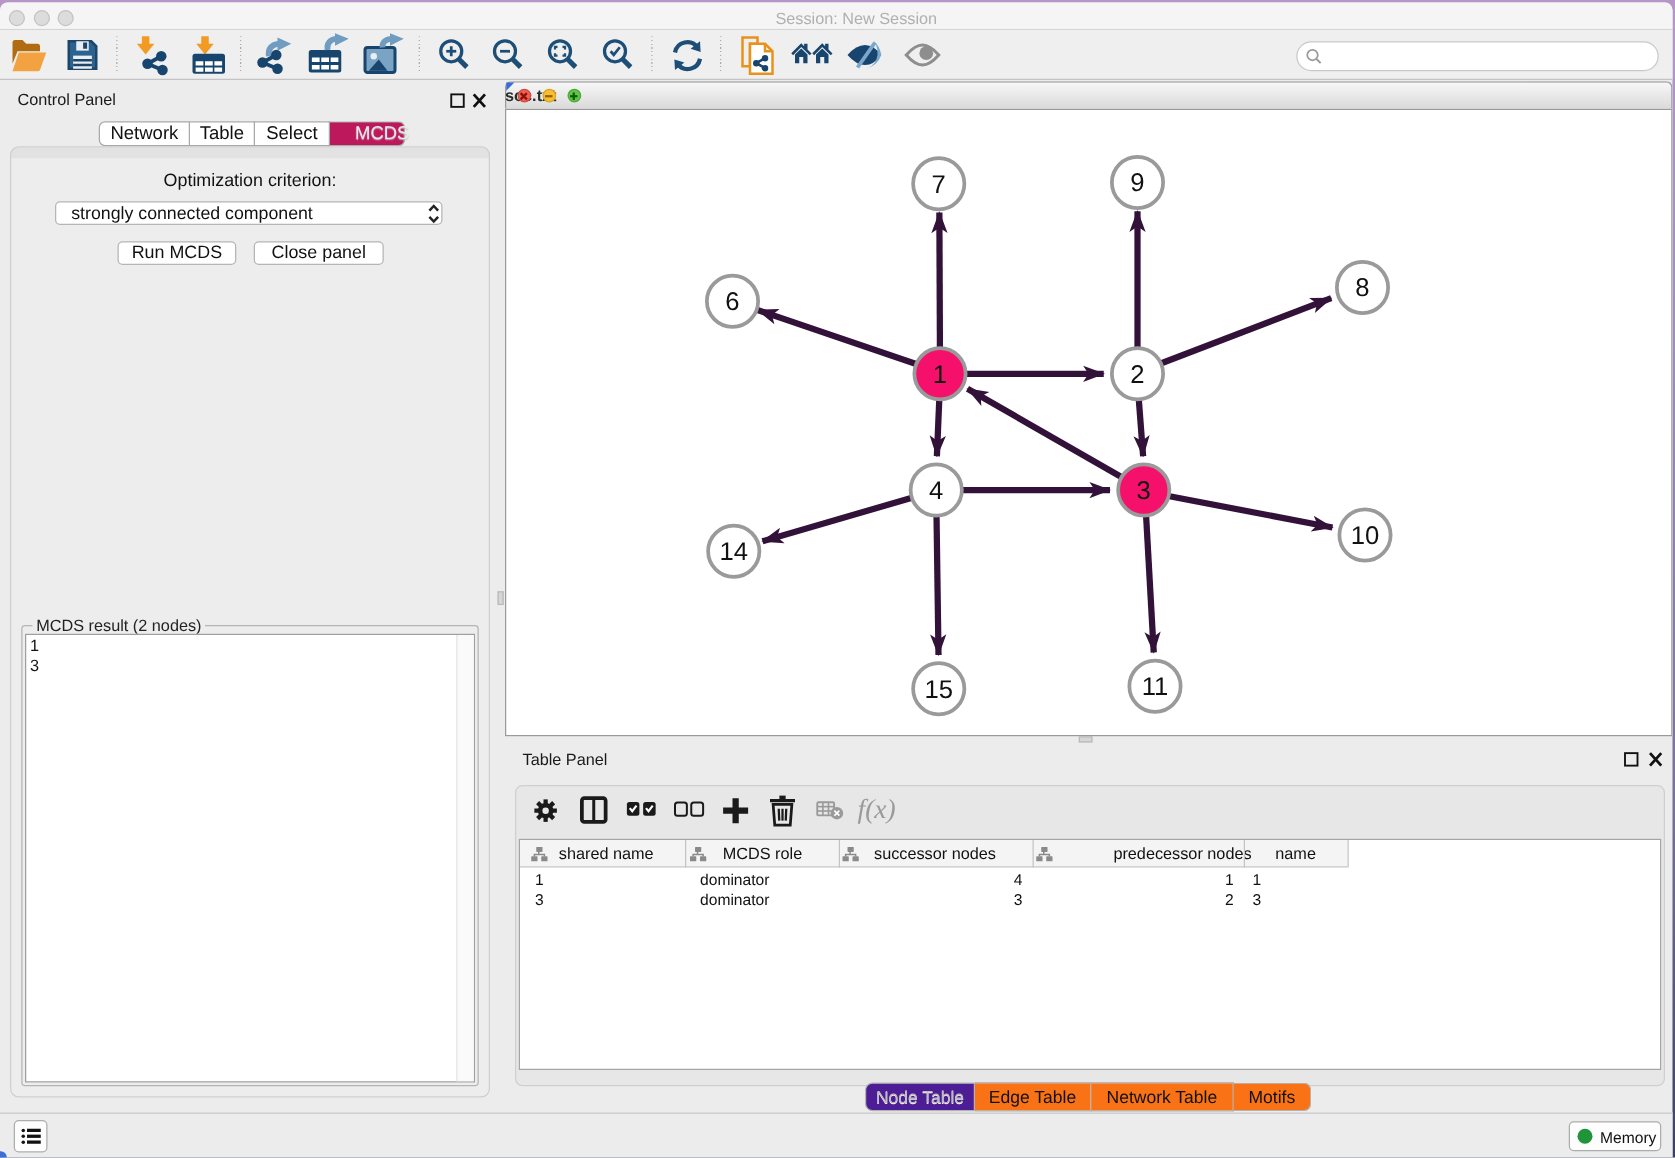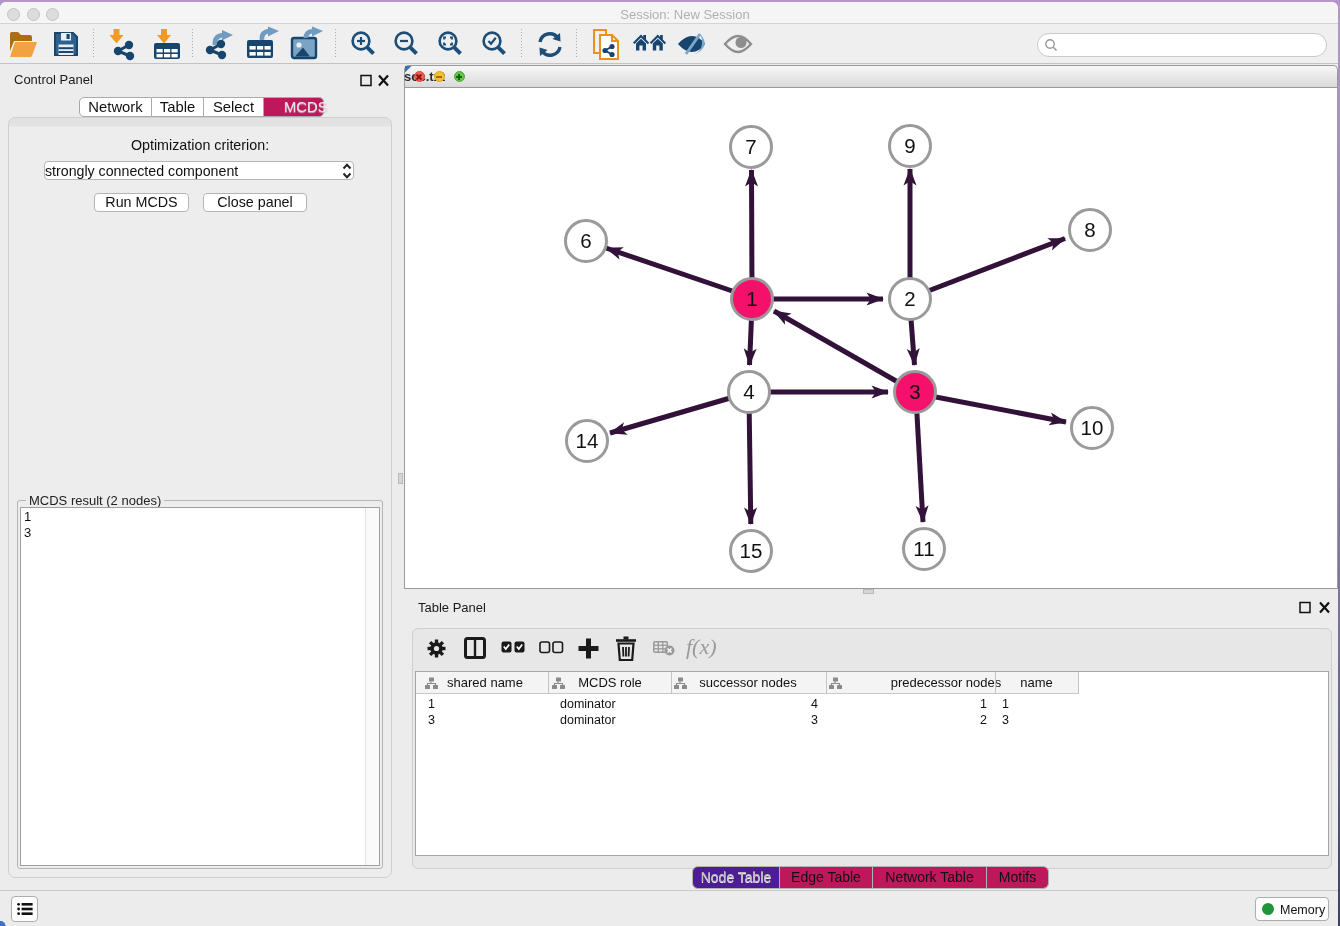--- a/index.html
+++ b/index.html
@@ -22,21 +22,21 @@
             border:1px solid #c9c9c9; border-radius:12px; }
   
   #cp-title { left:14px; top:72px; font-size:13px; color:#1a1a1a; }
   .tab { top:97px; height:20px; border:1px solid #a9a9a9; background:#fff; color:#111;
          font-size:14.8px; text-align:center; line-height:19px; }
   #cp-panel { left:8px; top:117px; width:384px; height:761px; background:linear-gradient(#e2e2e2 0,#e2e2e2 8px,#ededed 9px);
               border:1px solid #cfcfcf; border-radius:7px; }
   #opt-label { left:0px; top:137px; width:400px; text-align:center; font-size:14.3px; color:#111; }
   #combo { left:44px; top:161px; width:310px; height:19px; background:#fff;
            border:1px solid #b5b5b5; border-radius:4px; font-size:14.2px; color:#111;
-           line-height:18px; }
+           line-height:18px; padding-left:12px;}
   .btn { top:193px; height:19px; background:#fff; border:1px solid #b5b5b5; border-radius:4px;
          font-size:14.3px; color:#111; text-align:center; line-height:17px; }
   #fieldset { left:17px; top:500px; width:366px; height:369px; border:1px solid #b5b5b5; border-radius:3px; }
   #fieldset-label { left:26px; top:493px; font-size:13px; color:#222; background:#ededed; padding:0 3px; }
   #mcds-text { left:20px; top:507px; width:360px; height:359px; background:#fff; border:1px solid #9f9f9f;
                font-size:13px; color:#111; line-height:16px; padding:1px 0 0 3px; }
   #mcds-scroll { left:365px; top:508px; width:14px; height:357px; background:#fafafa; border-left:1px solid #e3e3e3;}
   #nettitle { left:404px; top:65px; width:934px; height:22px;
               background:linear-gradient(#f7f7f7,#dadada); border:1px solid #9a9a9a; border-bottom:0;
               border-radius:5px 5px 0 0; }
@@ -46,21 +46,21 @@
   
   #tp-title { left:418px; top:600px; font-size:13px; color:#1a1a1a; }
   #tp-panel { left:412px; top:628px; width:920px; height:241px; background:#e7e7e7;
               border:1px solid #cfcfcf; border-radius:6px; }
   #table { left:415px; top:671px; width:914px; height:185px; background:#fff; border:1px solid #a5a5a5; }
   #thead { left:416px; top:672px; width:662px; height:22px; background:#f4f4f4; border-bottom:1px solid #c9c9c9;}
   .th { top:672px; height:22px; font-size:13px; color:#111; text-align:center; line-height:22px; }
   .thsep { top:672px; width:1px; height:22px; background:#c4c4c4; }
   .td { font-size:12.5px; color:#111; height:16px; line-height:16px;}
   
-  .btab { top:866px; height:23px; border:1px solid #b3b3b3; background:#be185d; color:#111;
+  .btab { top:866px; height:23px; border:1px solid #b3b3b3; background:#f97316; color:#111;
           font-size:14px; text-align:center; line-height:21px; }
   
   #statusbar { left:0; top:890px; width:1338px; height:36px; background:#ececec; border-top:1px solid #c9c9c9;}
   #listbtn { left:11px; top:896px; width:27px; height:26px; background:#fdfdfd; border:1px solid #adadad; border-radius:4px;}
   #membtn { left:1255px; top:897px; width:74px; height:24px; background:#fdfdfd; border:1px solid #adadad; border-radius:4px;
             font-size:12.5px; color:#111; }
 </style>
 </head>
 <body>
 <div id="win" class="abs"></div>

